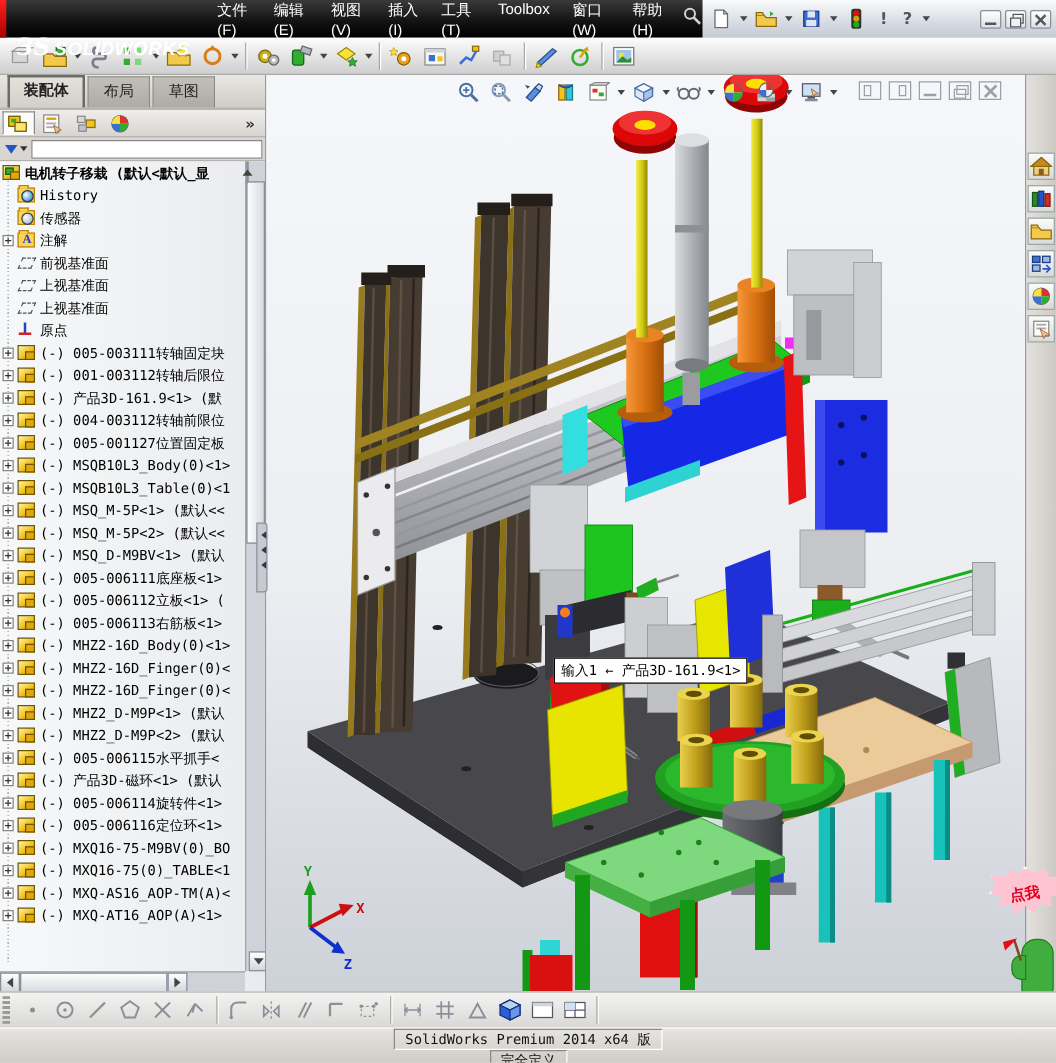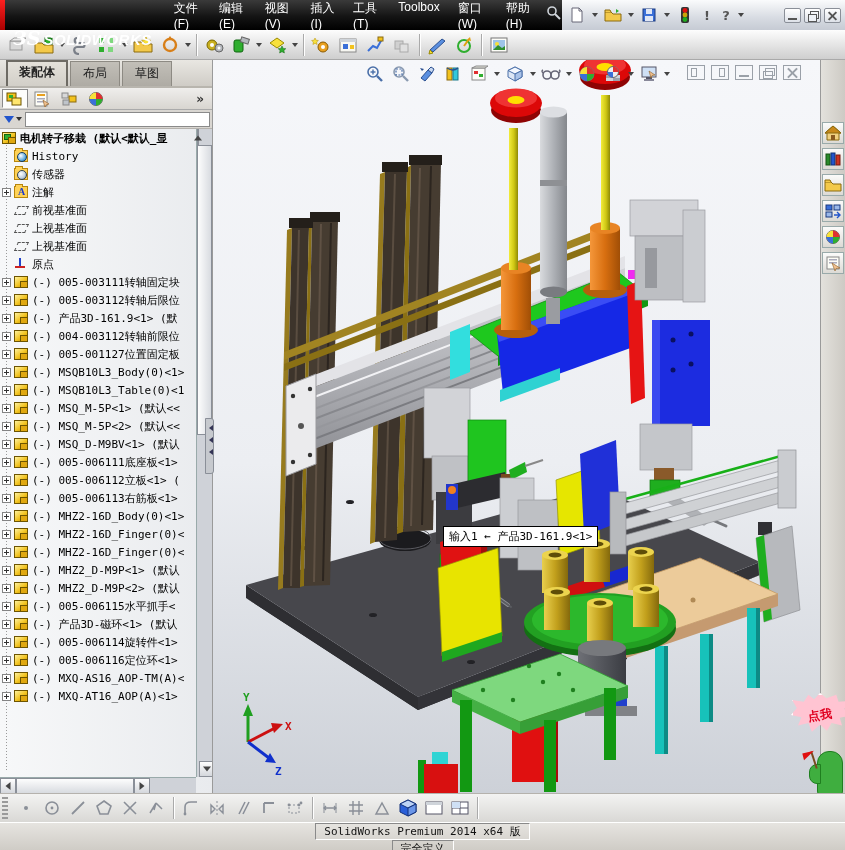--- a/index.html
+++ b/index.html
@@ -453,21 +453,21 @@
 
             <div class="trow part e">
               <span class="exp"></span>
               <span class="ticon"></span>
               <span>(-) 005-003111转轴固定块</span>
             </div>
 
             <div class="trow part e">
               <span class="exp"></span>
               <span class="ticon"></span>
-              <span>(-) 005-003112转轴后限位</span>
+              <span>(-) 001-003112转轴后限位</span>
             </div>
 
             <div class="trow part e">
               <span class="exp"></span>
               <span class="ticon"></span>
               <span>(-) 产品3D-161.9&lt;1&gt; (默</span>
             </div>
 
             <div class="trow part e">
               <span class="exp"></span>
@@ -577,21 +577,31 @@
               <span class="ticon"></span>
               <span>(-) 005-006114旋转件&lt;1&gt;</span>
             </div>
 
             <div class="trow part e">
               <span class="exp"></span>
               <span class="ticon"></span>
               <span>(-) 005-006116定位环&lt;1&gt;</span>
             </div>
 
-
+            <div class="trow part e">
+              <span class="exp"></span>
+              <span class="ticon"></span>
+              <span>(-) MXQ16-75-M9BV(0)_BO</span>
+            </div>
+
+            <div class="trow part e">
+              <span class="exp"></span>
+              <span class="ticon"></span>
+              <span>(-) MXQ16-75(0)_TABLE&lt;1</span>
+            </div>
 
             <div class="trow part e">
               <span class="exp"></span>
               <span class="ticon"></span>
               <span>(-) MXQ-AS16_AOP-TM(A)&lt;</span>
             </div>
 
             <div class="trow part e">
               <span class="exp"></span>
               <span class="ticon"></span>

